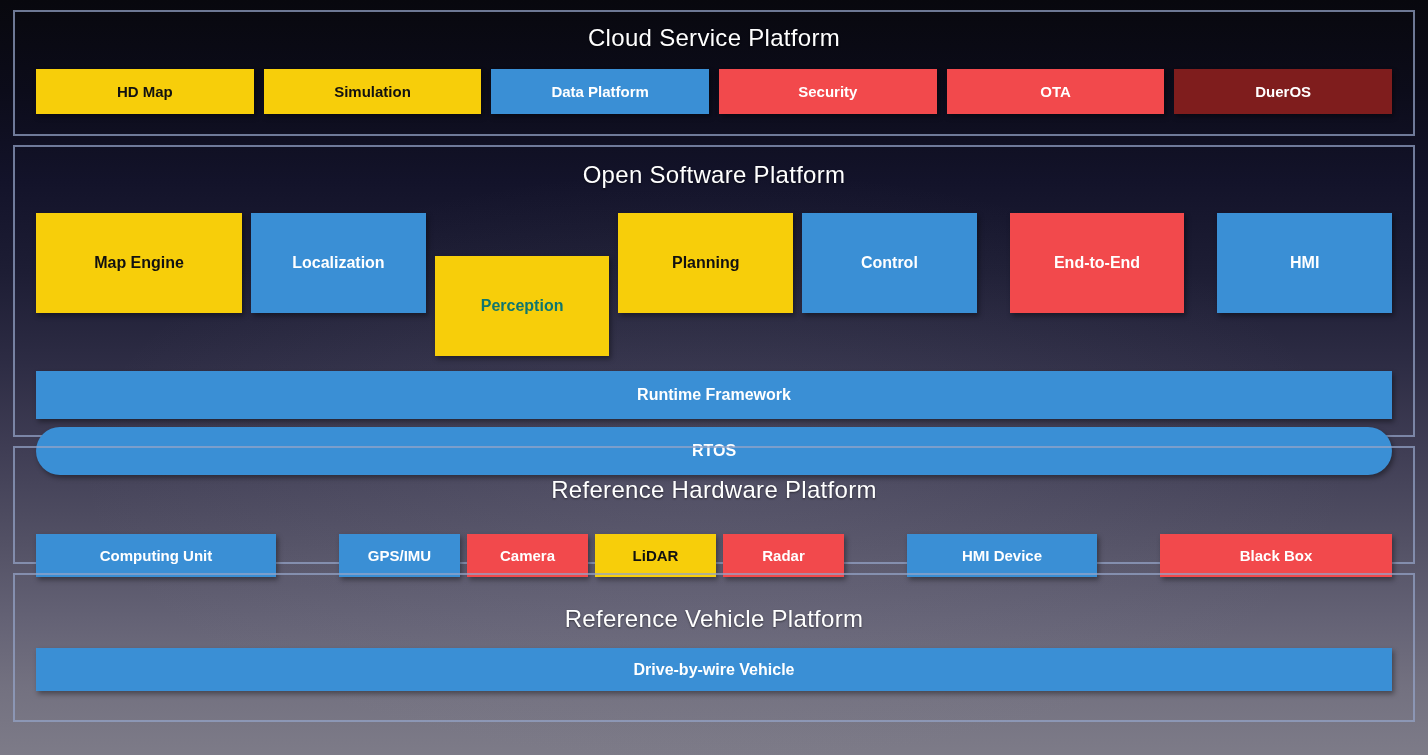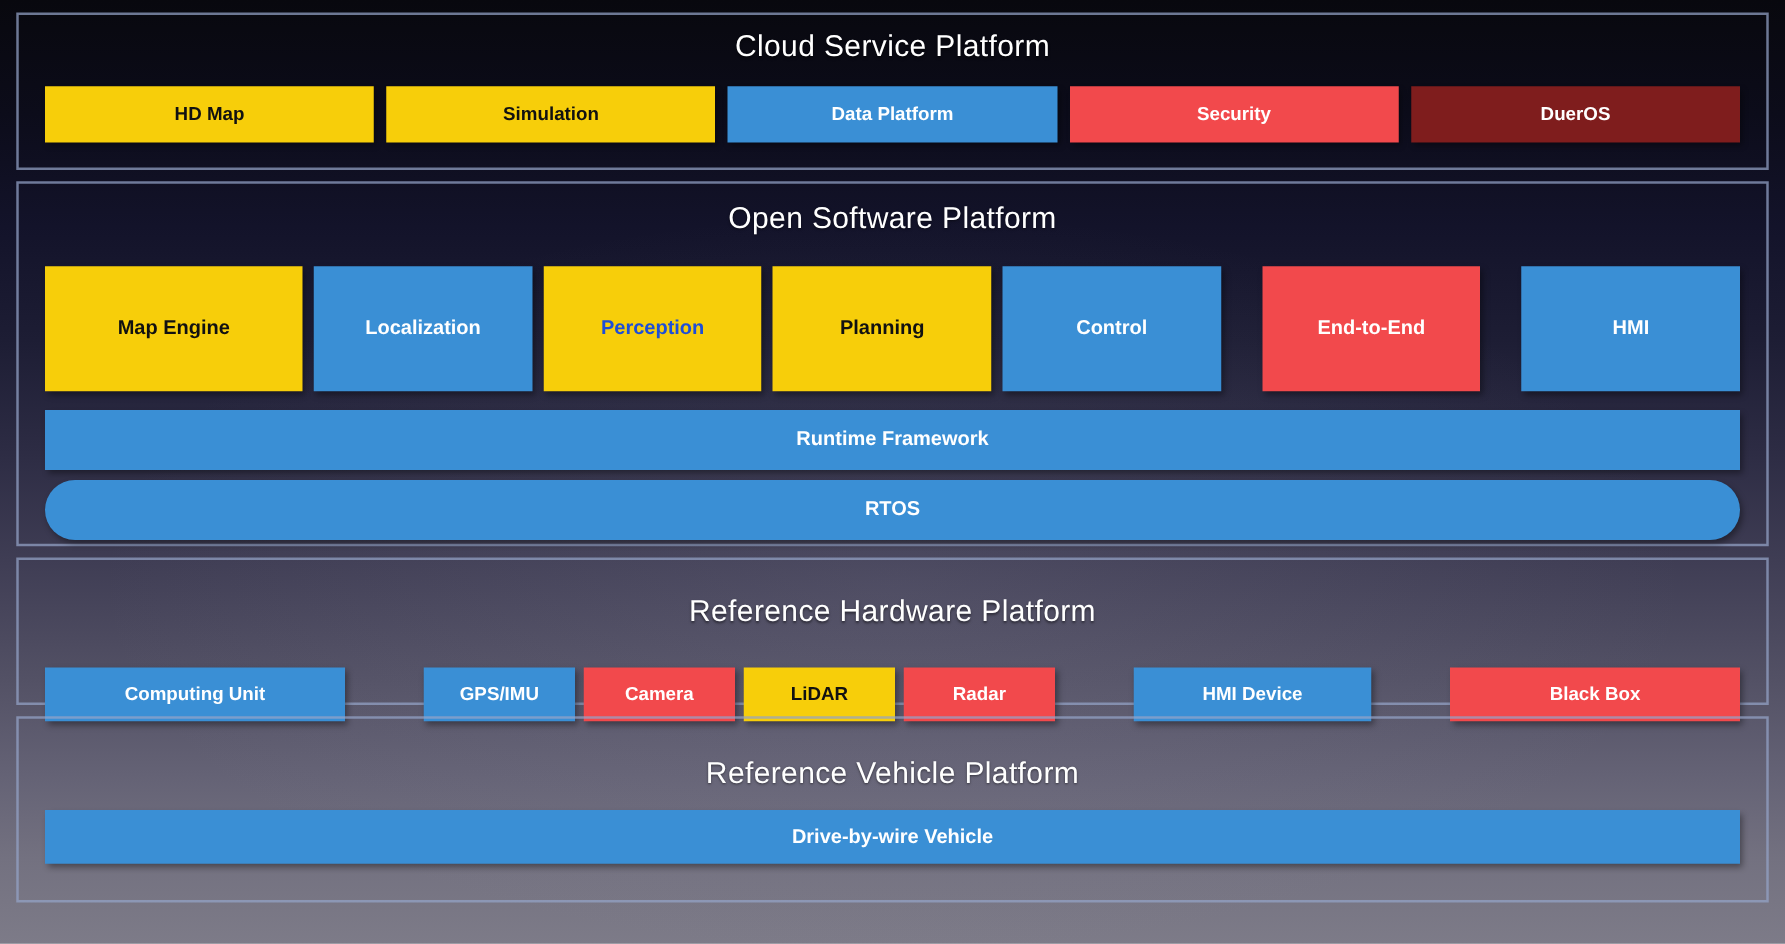--- a/index.html
+++ b/index.html
@@ -91,30 +91,31 @@
 
 <div class="frame">
 
   <div class="section sec-cloud">
     <h2 class="section-title">Cloud Service Platform</h2>
     <div class="row-cloud">
       <div class="block" style="background: rgb(247, 206, 10); color: rgb(17, 17, 17);">HD Map</div>
       <div class="block" style="background: rgb(247, 206, 10); color: rgb(17, 17, 17);">Simulation</div>
       <div class="block" style="background: rgb(58, 143, 213); color: rgb(255, 255, 255);">Data Platform</div>
       <div class="block" style="background: rgb(242, 73, 76); color: rgb(255, 255, 255);">Security</div>
+      <div class="block" style="background: rgb(242, 73, 76); color: rgb(255, 255, 255);">OTA</div>
       <div class="block" style="background: #7f1d1d; color: rgb(255, 255, 255);">DuerOS</div>
     </div>
   </div>
 
   <div class="section sec-software">
     <h2 class="section-title">Open Software Platform</h2>
     <div class="row-modules">
       <div class="block wide" style="background: rgb(247, 206, 10); color: rgb(17, 17, 17);">Map Engine</div>
       <div class="block" style="background: rgb(58, 143, 213); color: rgb(255, 255, 255);">Localization</div>
-      <div class="block" style="background: rgb(247, 206, 10); color: #1d4ed8;">Perception</div>
+      <div class="block" style="background: rgb(247, 206, 10); color: #0f766e; margin-top: 43px;">Perception</div>
       <div class="block" style="background: rgb(247, 206, 10); color: rgb(17, 17, 17);">Planning</div>
       <div class="block" style="background: rgb(58, 143, 213); color: rgb(255, 255, 255);">Control</div>
       <div class="block spaced" style="background: rgb(242, 73, 76); color: rgb(255, 255, 255);">End-to-End</div>
       <div class="block spaced" style="background: rgb(58, 143, 213); color: rgb(255, 255, 255);">HMI</div>
     </div>
     <div class="block full-bar first" style="background: rgb(58, 143, 213); color: rgb(255, 255, 255);">Runtime Framework</div>
     <div class="block full-bar second" style="background: rgb(58, 143, 213); color: rgb(255, 255, 255);">RTOS</div>
   </div>
 
   <div class="section sec-hardware">

